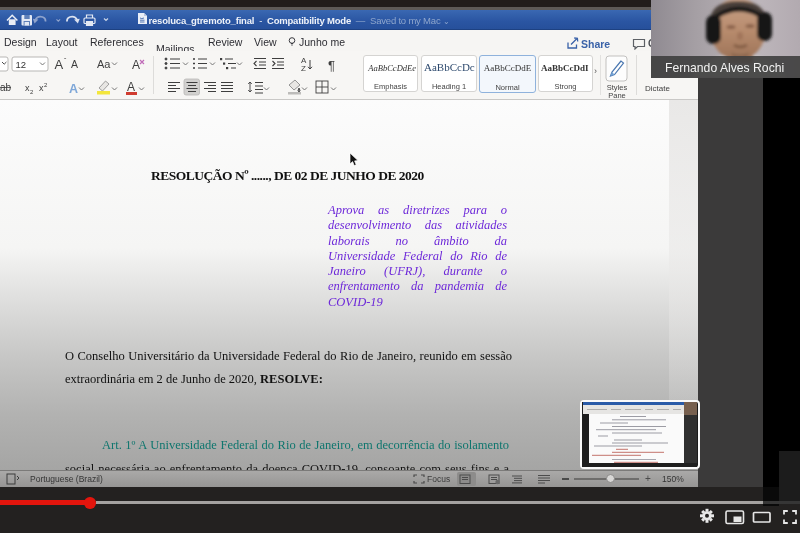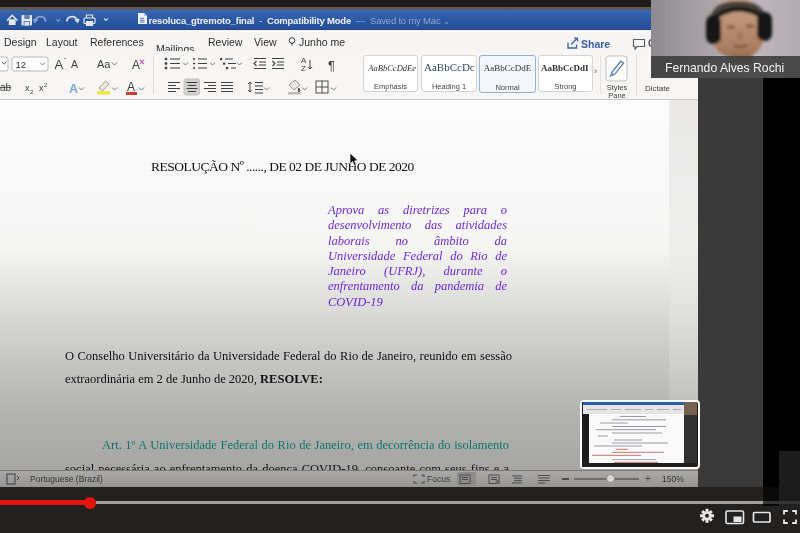--- a/index.html
+++ b/index.html
@@ -218,22 +218,22 @@
   <div class="abs" style="left:600px;top:84px;width:34px;font-size:7.5px;color:#444;text-align:center;line-height:7.5px;">Styles<br>Pane</div>
   <div class="abs" style="left:636px;top:55px;width:1px;height:40px;background:#dddcda;"></div>
   <div class="abs" style="left:600px;top:55px;width:1px;height:40px;background:#e2e1df;"></div>
   <div class="abs" style="left:645px;top:83.5px;width:40px;font-size:8px;color:#3e3e3e;">Dictate</div>
 
   <div class="abs" style="left:0;top:100px;width:698px;height:370px;
       background:linear-gradient(#fcfcfc 0%,#f5f5f4 40%,#dddddc 55%,#c6c6c5 70%,#b2b2b1 85%,#a5a5a4 100%);"></div>
 
   <div class="abs" style="left:669px;top:100px;width:29px;height:370px;background:linear-gradient(#e9e8e7, rgba(233,232,231,0)) ;"></div>
 
-  <div class="abs" style="left:151px;top:159px;width:280px;font-family:'Liberation Serif',serif;
-       font-size:13.5px;font-weight:normal;color:#111;white-space:nowrap;letter-spacing:-0.5px;">RESOLUÇÃO Nº ......, DE 02 DE JUNHO DE 2020</div>
+  <div class="abs" style="left:151px;top:168px;width:280px;font-family:'Liberation Serif',serif;
+       font-size:13.5px;font-weight:bold;color:#111;white-space:nowrap;letter-spacing:-0.5px;">RESOLUÇÃO Nº ......, DE 02 DE JUNHO DE 2020</div>
 
   <div class="abs" style="left:328px;top:203px;width:179px;font-family:'Liberation Serif',serif;
        font-size:12.5px;font-style:italic;color:#6d28d9;line-height:15.3px;">
     <div style="text-align:justify;text-align-last:justify;">Aprova as diretrizes para o</div>
     <div style="text-align:justify;text-align-last:justify;">desenvolvimento das atividades</div>
     <div style="text-align:justify;text-align-last:justify;">laborais no âmbito da</div>
     <div style="text-align:justify;text-align-last:justify;">Universidade Federal do Rio de</div>
     <div style="text-align:justify;text-align-last:justify;">Janeiro (UFRJ), durante o</div>
     <div style="text-align:justify;text-align-last:justify;">enfrentamento da pandemia de</div>
     <div>COVID-19</div>

